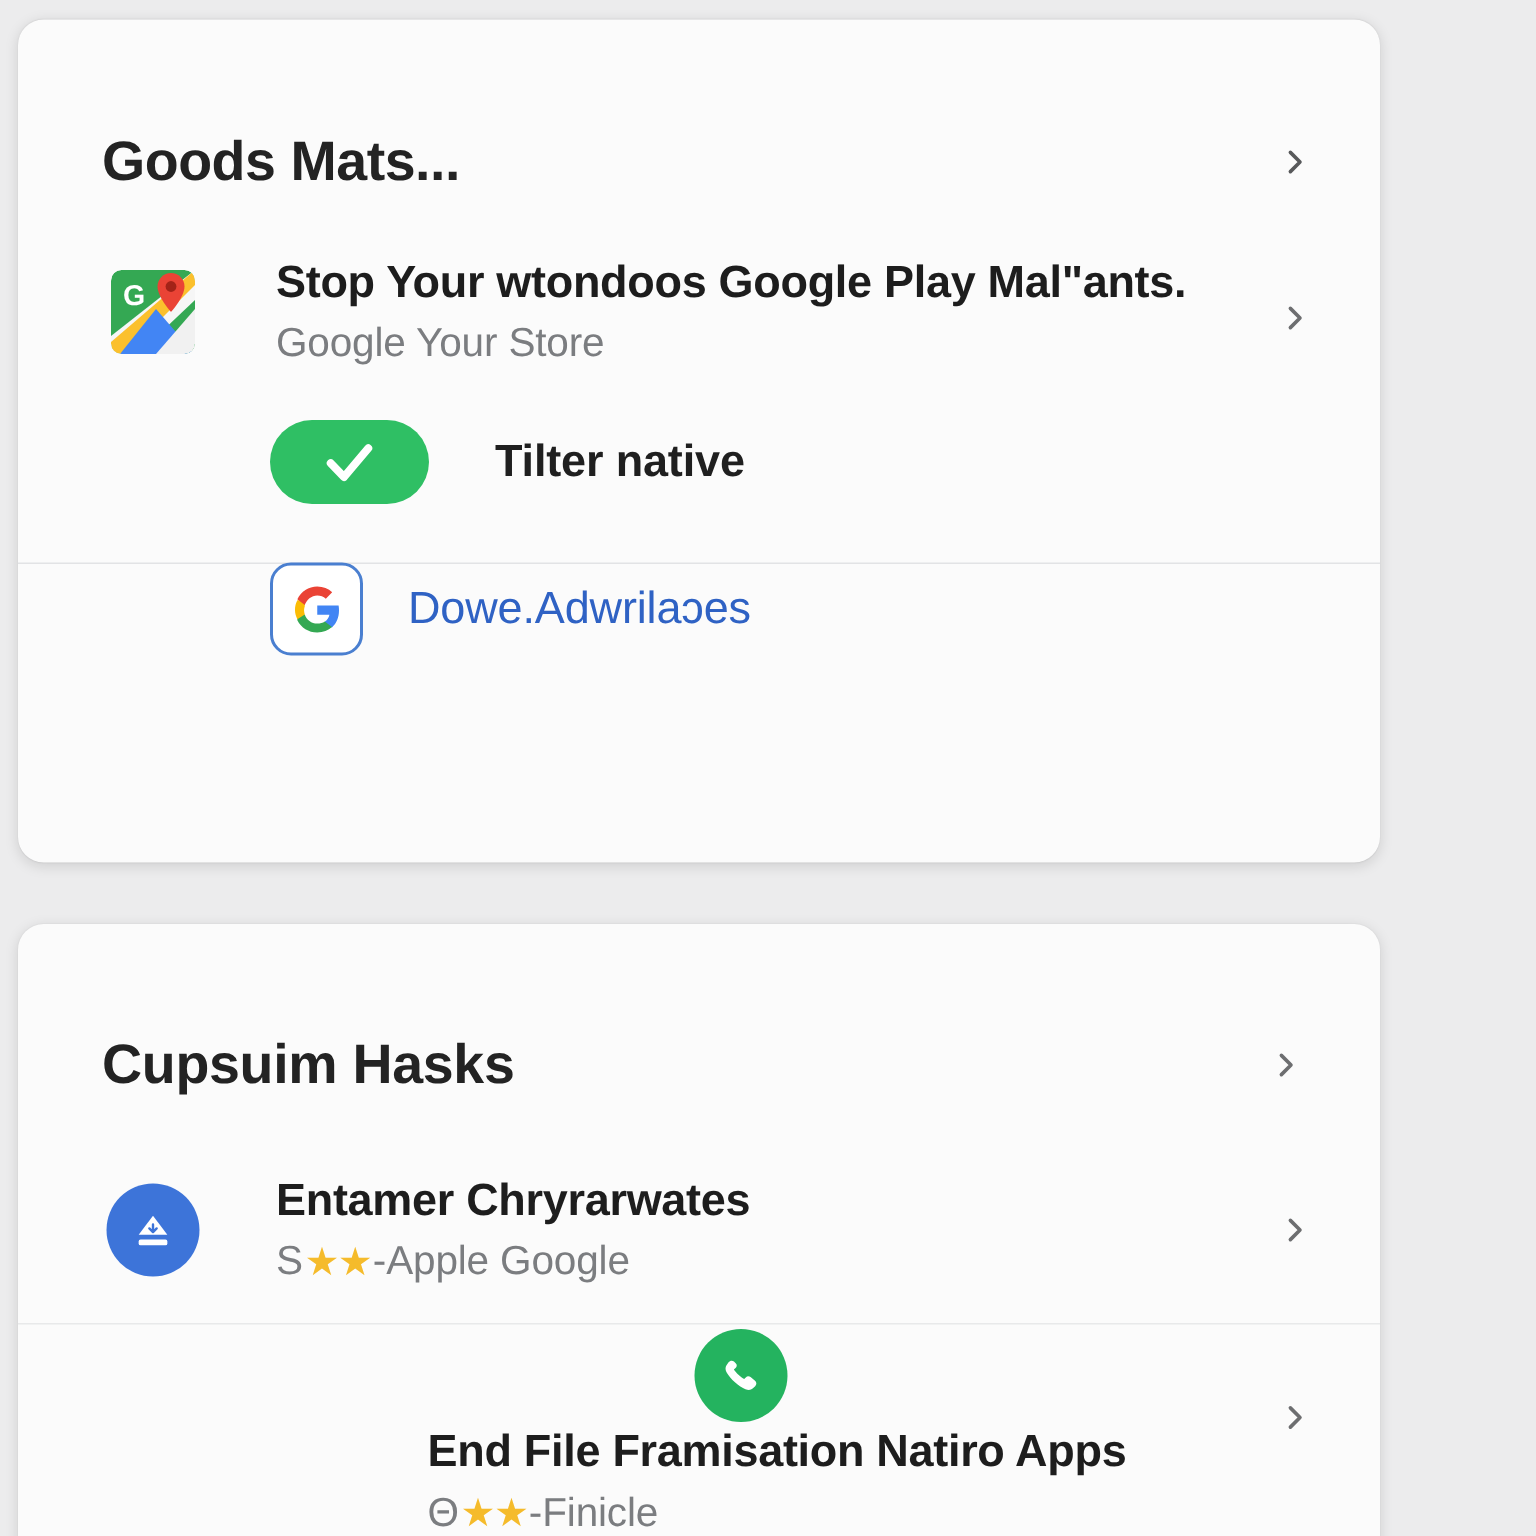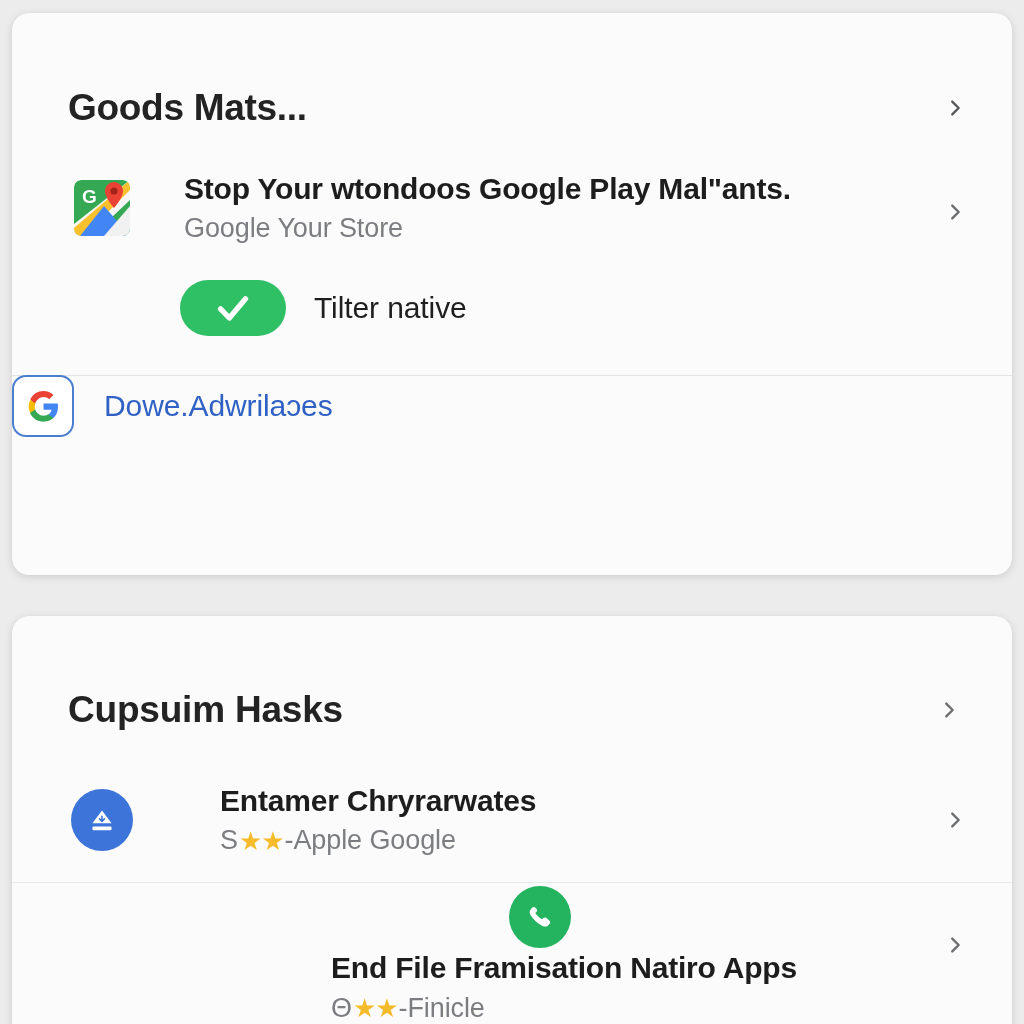--- a/index.html
+++ b/index.html
@@ -18,21 +18,21 @@
   .screen {
     position: absolute;
     inset: 0;
     background: #ececed;
   }
 
   
   .card {
     position: absolute;
     left: 12px;
-    width: 1000px;
+    width: 908px;
     background: #fbfbfb;
     border-radius: 17px;
     box-shadow: 0 2px 9px rgba(0,0,0,0.13), 0 0 1px rgba(0,0,0,0.09);
     overflow: hidden;
   }
   #card-one { top: 13px; height: 562px; }
   #card-two { top: 616px; height: 420px; border-bottom-left-radius: 0; border-bottom-right-radius: 0; }
 
   
   .row {
@@ -124,29 +124,31 @@
     height: 56px;
     border-radius: 28px;
     background: #2fbf64;
     display: flex;
     align-items: center;
     justify-content: center;
     flex: 0 0 106px;
   }
   .pill svg { width: 40px; height: 40px; display: block; }
   .pill-row .pill-label {
-    margin-left: 28px;
+    margin-left: 44px;
     font-size: 30px;
     color: #1f1f1f;
     letter-spacing: -0.1px;
     white-space: nowrap;
+    font-weight: bold;
   }
 
   
   .glink-row {
+    padding-left: 168px;
     height: 100px;
   }
   .gbox {
     width: 58px;
     height: 58px;
     flex: 0 0 58px;
     border: 2.5px solid #4a7fd0;
     border-radius: 14px;
     background: #ffffff;
     display: flex;
@@ -268,21 +270,21 @@
 
     <div class="row card-header">
       <div class="title">Cupsuim Hasks</div>
       <span class="chev" style="right:52px;">
         <svg viewBox="0 0 24 24" fill="none" stroke="#6d6e70" stroke-width="2.6" stroke-linecap="round" stroke-linejoin="round">
             <polyline points="9 5 16 12 9 19"></polyline>
           </svg>
       </span>
     </div>
 
-    <div class="row app-row" style="min-height:124px;gap:36px;">
+    <div class="row app-row" style="min-height:124px;">
       <div class="icon-wrap">
         <div class="circ blue">
           <svg viewBox="0 0 32 32" width="34" height="34">
             <path d="M16 7 L25 19 L7 19 Z" fill="#ffffff"></path>
             <rect x="7" y="22" width="18" height="3.6" rx="1.2" fill="#ffffff"></rect>
             <path d="M16 12.5 L16 17 M13.7 15 L16 17.3 L18.3 15" stroke="#3d74d9" stroke-width="1.5" fill="none" stroke-linecap="round" stroke-linejoin="round"></path>
           </svg>
         </div>
       </div>
       <div class="texts">

